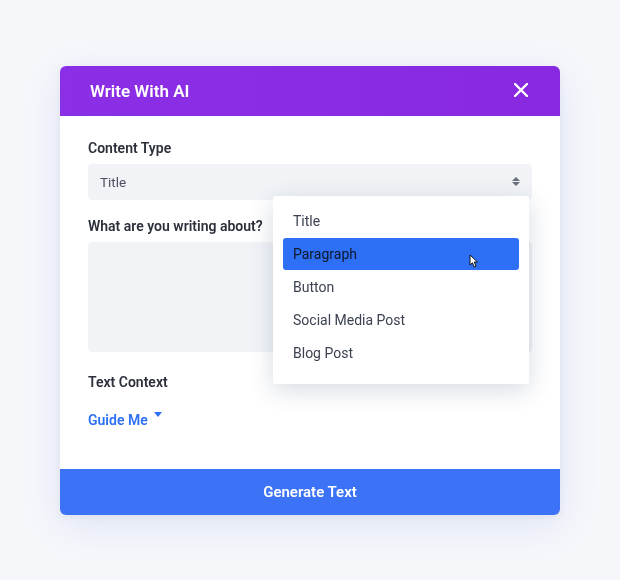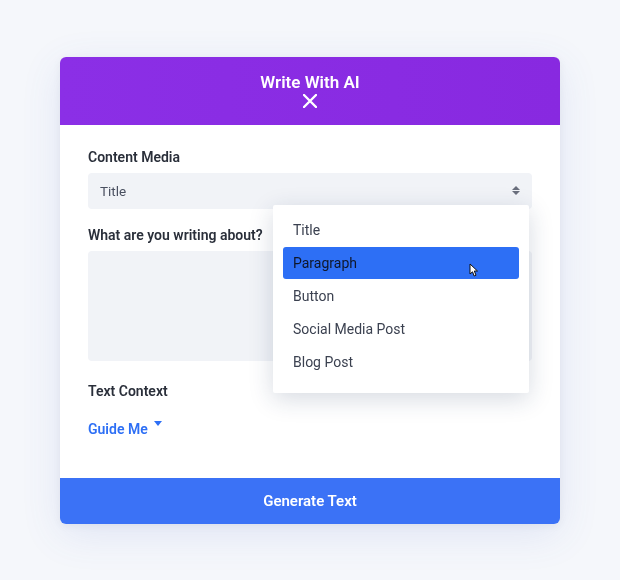--- a/index.html
+++ b/index.html
@@ -14,24 +14,23 @@
     background: #fff;
     border-radius: 6px;
     box-shadow: 0 10px 40px rgba(70,100,200,0.12), 0 2px 8px rgba(0,0,0,0.05);
     overflow: visible;
     position: relative;
   }
   .header {
     background: #8a2be2;
     background: linear-gradient(90deg,#8b2fe6,#8829e0);
     color: #fff;
-    padding: 15px 22px;
-    display: flex; align-items: center; justify-content: space-between;
+    padding: 15px 30px;
+    display: flex; align-items: flex-start; justify-content: space-between;
     border-radius: 6px 6px 0 0;
-    flex-direction: column;
   }
   .header h2 { font-size: 17px; font-weight: 600; }
   .close-icon {
     width: 18px; height: 18px; cursor: pointer;
     display: flex; align-items: center; justify-content: center;
   }
   .close-icon svg { width: 14px; height: 14px; fill: #fff; }
   .body {
     padding: 24px 28px 18px 28px;
     position: relative;
@@ -132,21 +131,21 @@
     <div class="close-icon">
       <svg viewBox="0 0 14 14">
           <path d="M1 1 L13 13 M13 1 L1 13" stroke="#fff" stroke-width="2.4" stroke-linecap="round"></path>
         </svg>
     </div>
   </div>
 
   <div class="body">
 
     <div class="field">
-      <span class="label">Content Media</span>
+      <span class="label">Content Type</span>
       <div class="select">
         <span>Title</span>
         <span class="select-caret"></span>
       </div>
     </div>
 
     <div class="dropdown">
       <div class="dd-item">Title</div>
       <div class="dd-item highlight">
         <span>Paragraph</span>

